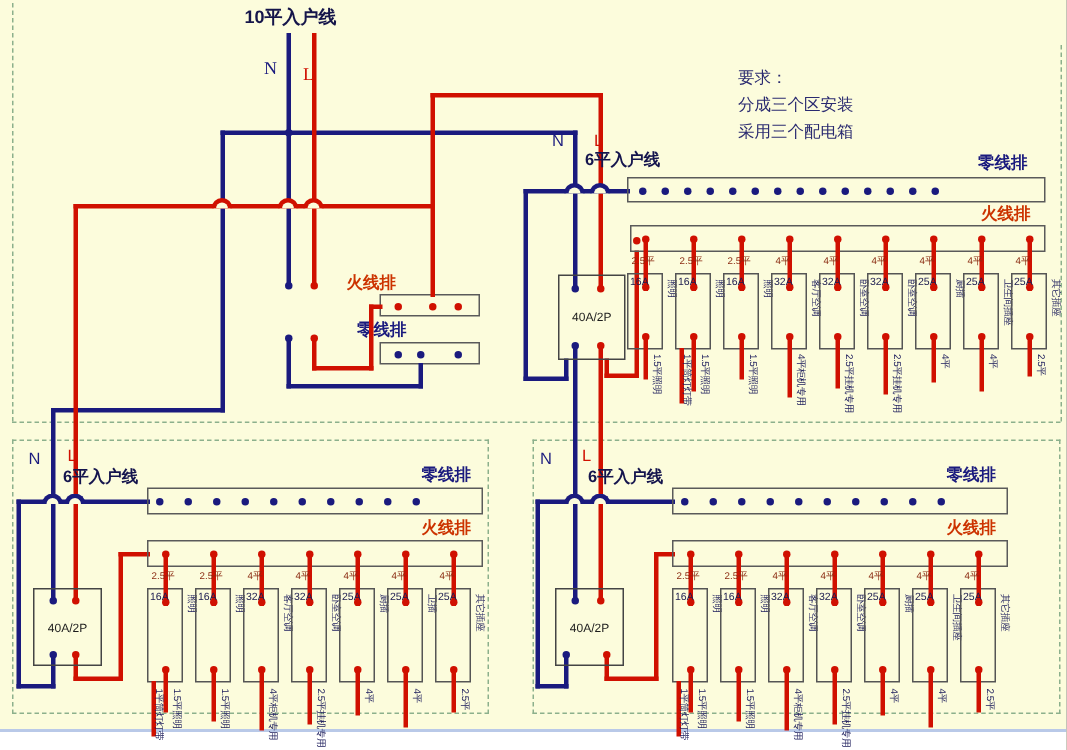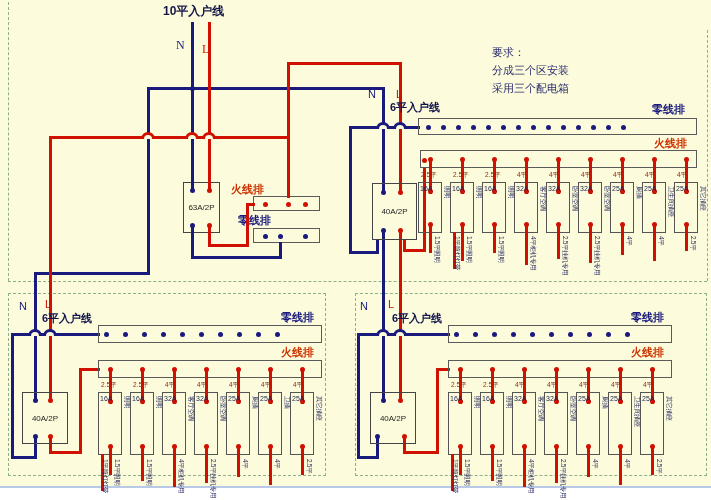--- a/index.html
+++ b/index.html
@@ -36,23 +36,20 @@
   <div class="lbl" style="left:163px;top:5px;font-size:12px;font-weight:bold;color:#15154a">10平入户线</div>
   <div class="lbl serif" style="left:176px;top:39px;font-size:12px;color:#1a1a7e">N</div>
   <div class="lbl serif" style="left:202px;top:43px;font-size:12px;color:#d01000">L</div>
 
   <div>
     <div class="lbl" style="left:492px;top:46px;font-size:11px;color:#2a2a70">要求：</div>
     <div class="lbl" style="left:492px;top:64px;font-size:11px;color:#2a2a70">分成三个区安装</div>
     <div class="lbl" style="left:492px;top:82px;font-size:11px;color:#2a2a70">采用三个配电箱</div>
   </div>
 
-  <div class="mainbox" style="left:183px;top:182px;width:37px;height:51px">
-    <span>63A/2P</span>
-  </div>
   <div class="lbl" style="left:231px;top:183px;font-size:11px;font-weight:bold;color:#cc3300">火线排</div>
   <div class="busbox" style="left:253px;top:196px;width:67px;height:15px"></div>
   <div class="lbl" style="left:238px;top:214px;font-size:11px;font-weight:bold;color:#1a1a7e">零线排</div>
   <div class="busbox" style="left:253px;top:228px;width:67px;height:15px"></div>
 
   <div class="wire" style="left:0;top:486px;width:711px;height:2px;background:#b9c9e8"></div>
   <div class="wire" style="left:0;top:488px;width:711px;height:12px;background:#ffffff"></div>
 <div class="wire" style="left: 191px; top: 22px; width: 3px; height: 170px; background: rgb(26, 26, 126);"></div>
     <div class="wire" style="left: 147px; top: 87px; width: 238px; height: 3px; background: rgb(26, 26, 126);"></div>
     <div class="wire" style="left: 147px; top: 87px; width: 3px; height: 188px; background: rgb(26, 26, 126);"></div>

